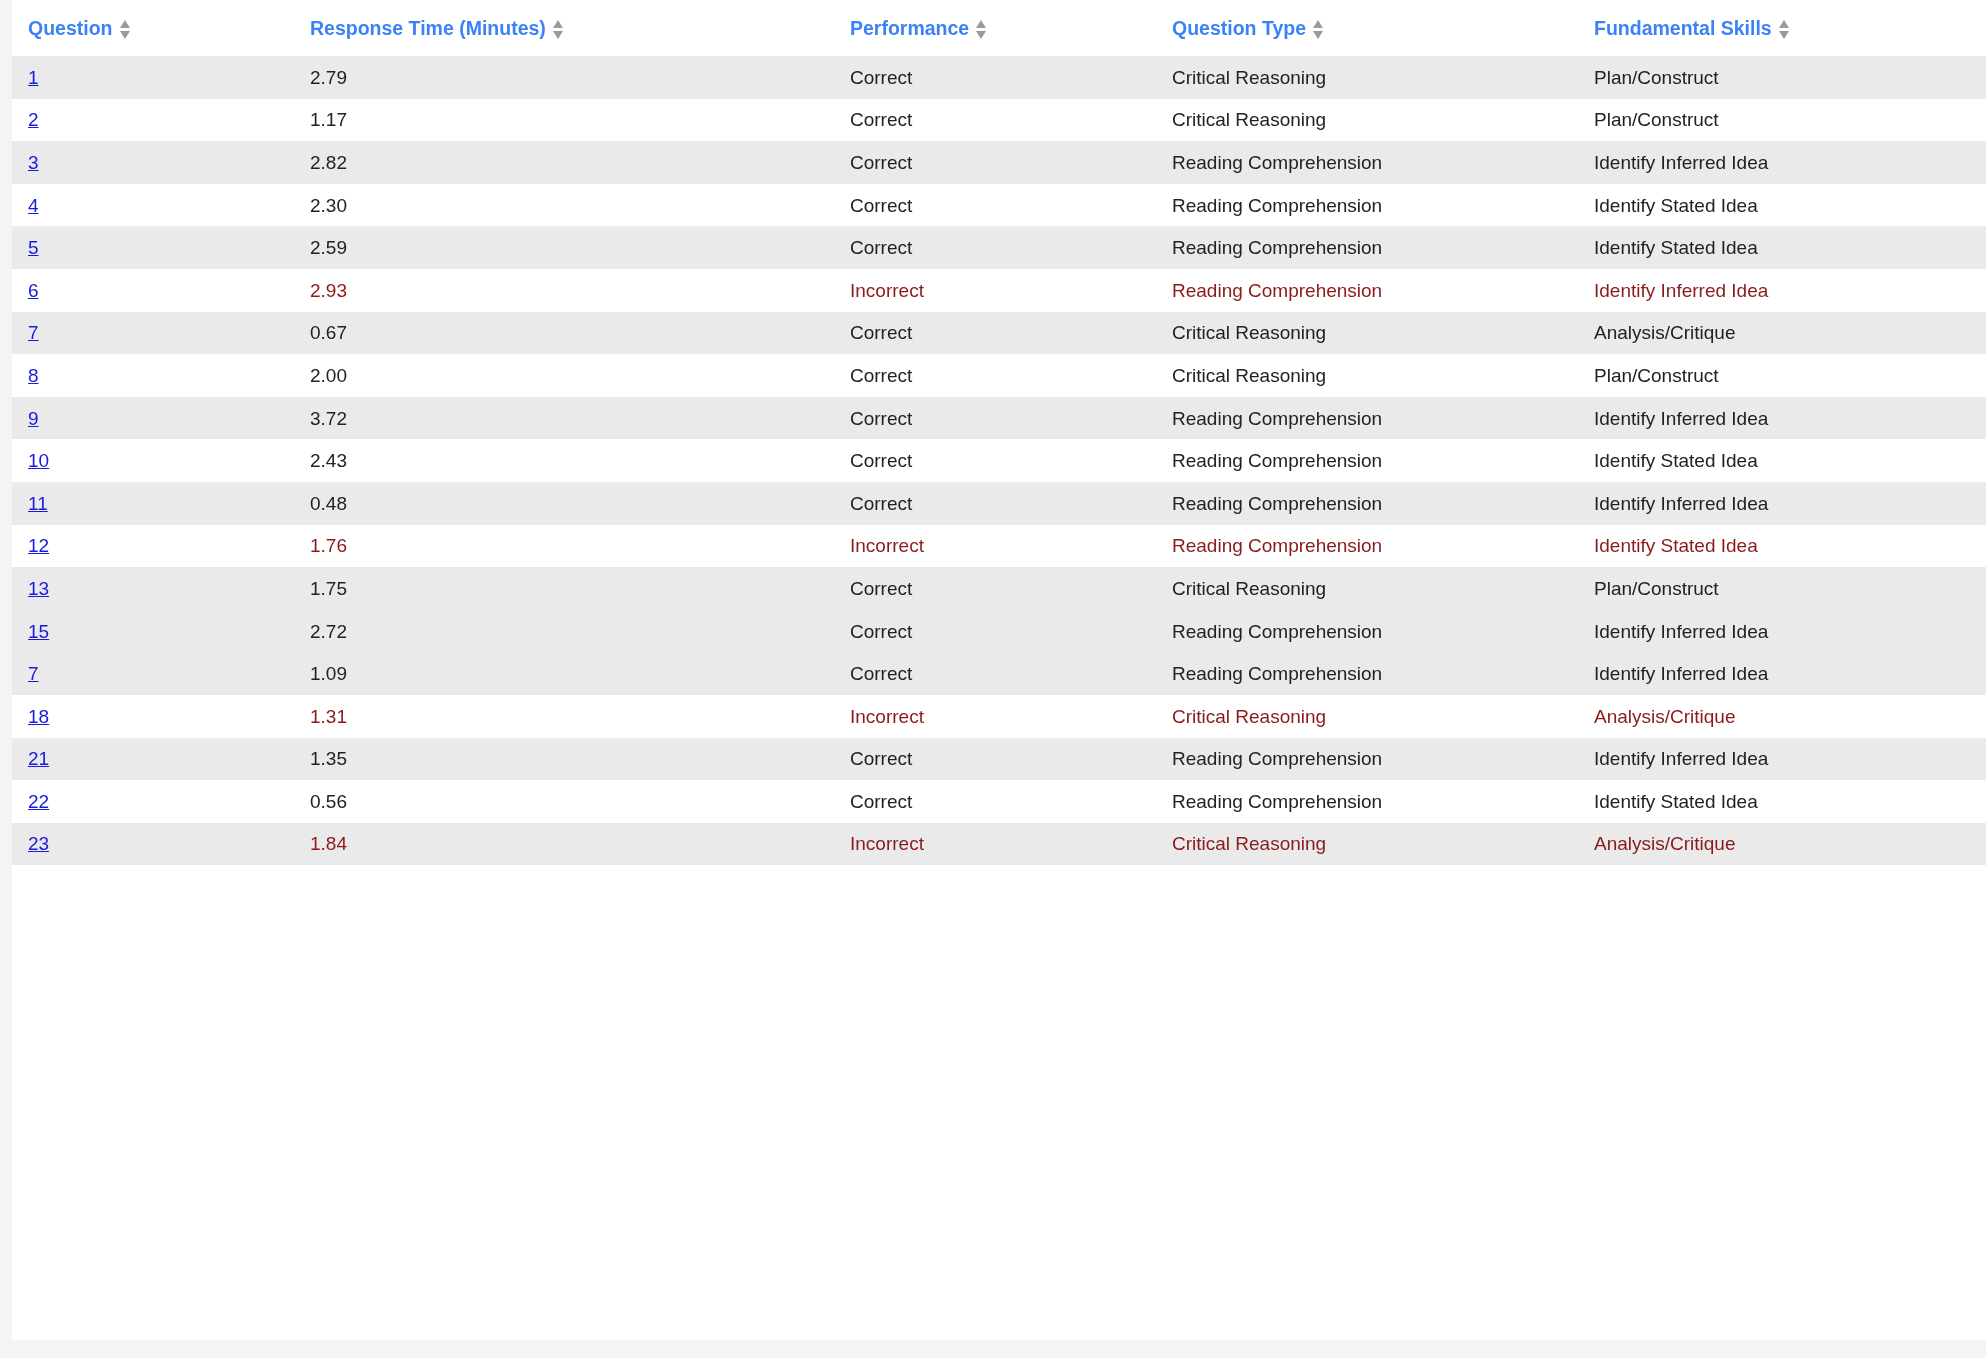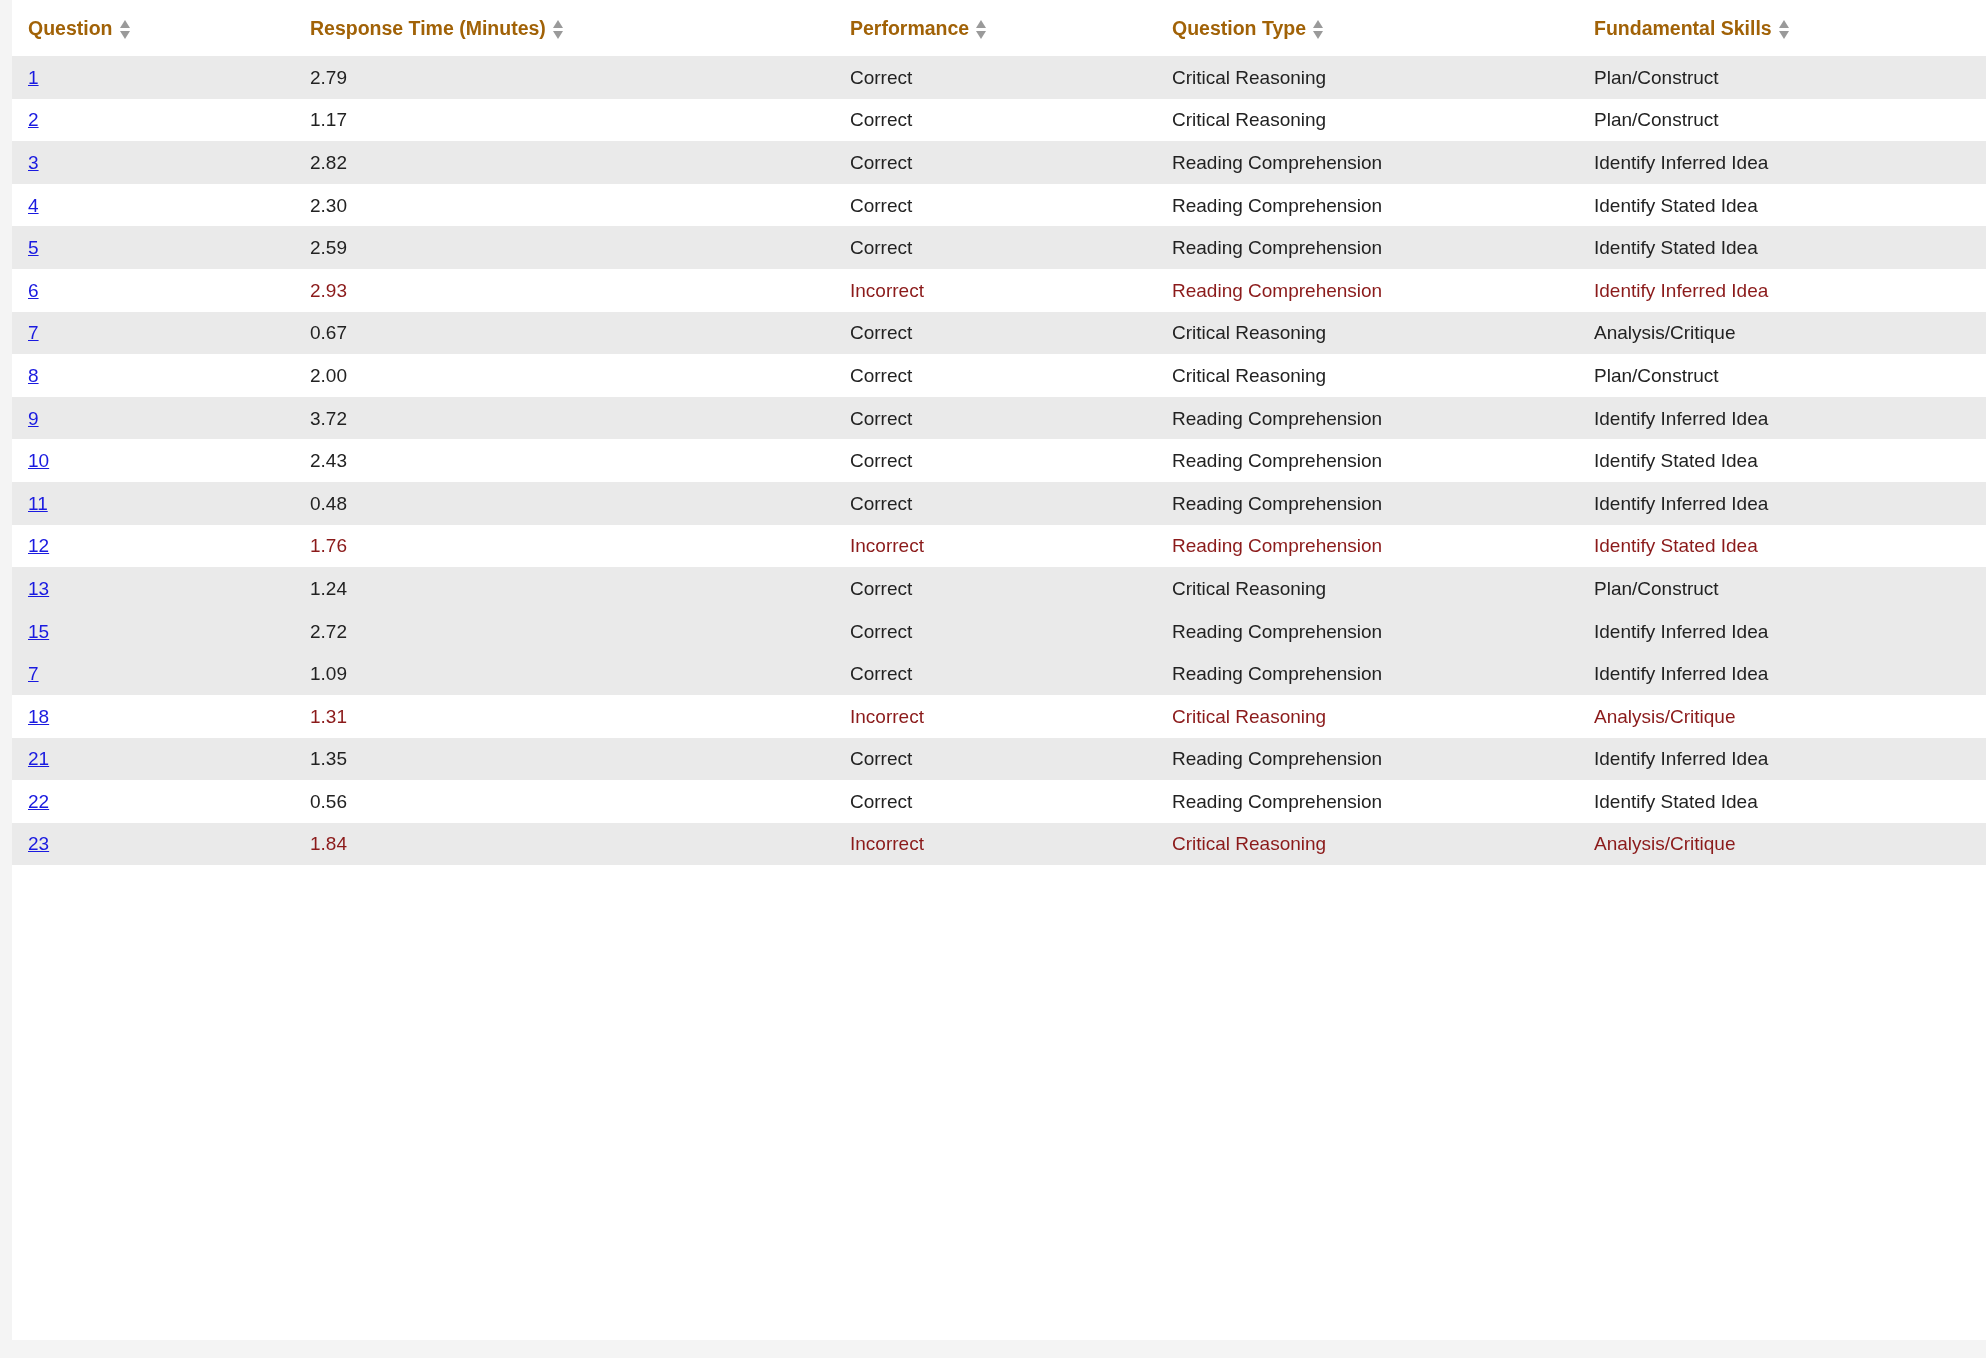--- a/index.html
+++ b/index.html
@@ -40,21 +40,21 @@
   table.results col.c-question   { width: 282px; }
   table.results col.c-time       { width: 540px; }
   table.results col.c-perf       { width: 322px; }
   table.results col.c-type       { width: 422px; }
   table.results col.c-skills     { width: 408px; }
 
   thead th {
     text-align: left;
     font-size: 19.5px;
     font-weight: bold;
-    color: #a16207;
+    color: #3b82f6;
     padding: 0 0 0 16px;
     height: 56px;
     vertical-align: middle;
     background: #ffffff;
     white-space: nowrap;
     cursor: pointer;
     user-select: none;
   }
 
   .th-inner {
@@ -249,21 +249,21 @@
           </tr>
           <tr class="plain incorrect">
             <td><a class="qlink">12</a></td>
             <td>1.76</td>
             <td>Incorrect</td>
             <td>Reading Comprehension</td>
             <td>Identify Stated Idea</td>
           </tr>
           <tr class="alt">
             <td><a class="qlink">13</a></td>
-            <td>1.24</td>
+            <td>1.75</td>
             <td>Correct</td>
             <td>Critical Reasoning</td>
             <td>Plan/Construct</td>
           </tr>
           <tr class="alt">
             <td><a class="qlink">15</a></td>
             <td>2.72</td>
             <td>Correct</td>
             <td>Reading Comprehension</td>
             <td>Identify Inferred Idea</td>

